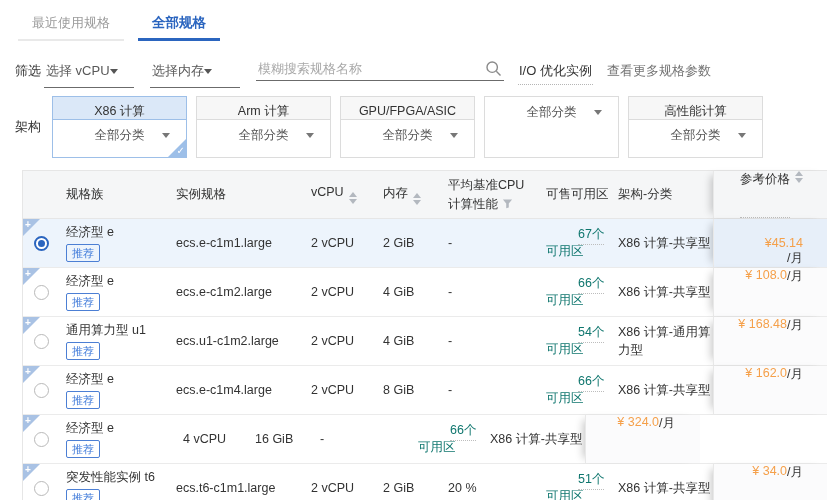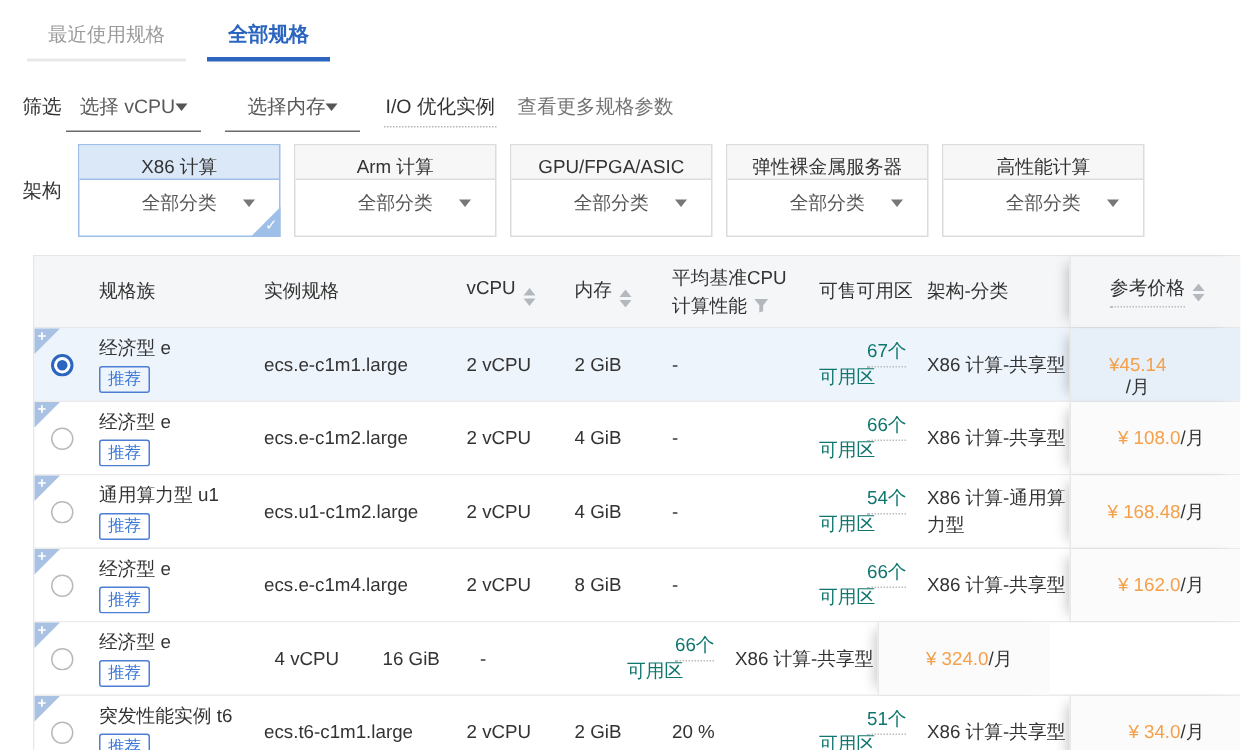--- a/index.html
+++ b/index.html
@@ -9,21 +9,21 @@
 
   
   .tabs { position:absolute; top:8px; left:18px; display:flex; }
   .tab { height:33px; line-height:30px; padding:0 14px; font-size:13px; cursor:pointer; }
   .tab.inactive { color:#9b9b9b; border-bottom:2px solid #e9e9e9; margin-right:14px; }
   .tab.active { color:#2b65bf; font-weight:bold; font-size:13.5px; border-bottom:3px solid #2b65bf; }
 
   
   .filter-row { position:absolute; top:60px; left:15px; display:flex; align-items:flex-start; font-size:13px; }
   .filter-label { color:#333; margin-right:3px; padding-top:2px; }
-  .uline-select { display:flex; justify-content:center; align-items:center; width:90px;
+  .uline-select { display:flex; justify-content:flex-start; align-items:center; width:90px;
                   border-bottom:1px solid #6b6b6b; padding:2px 2px 7px 2px; margin-right:16px;
                   color:#595959; cursor:pointer; }
   .caret-down { width:0; height:0; border-left:4px solid transparent; border-right:4px solid transparent;
                 border-top:5px solid #555; display:inline-block; }
   .search-box { display:flex; align-items:center; width:248px; border-bottom:1px solid #6b6b6b;
                 padding:0 2px 3px 2px; margin-right:14px; }
   .search-box input { flex:1; border:none; outline:none; font-size:13px; color:#333; background:transparent;
                       font-family:"Liberation Sans","DejaVu Sans",sans-serif; }
   .search-box input::placeholder { color:#a8a8a8; }
   .io-label { color:#333; border-bottom:1px dotted #b5b5b5; padding:2px 1px 4px 1px; margin-right:14px; cursor:help; }
@@ -55,21 +55,21 @@
   .cell { flex:none; overflow:hidden; }
   .c-radio { width:36px; text-align:center; }
   .c-family { width:104px; padding-left:7px; }
   .c-instance { width:128px; padding-left:13px; color:#333; }
   .c-vcpu { width:70px; padding-left:20px; }
   .c-mem { width:70px; padding-left:22px; }
   .c-perf { width:103px; padding-left:17px; }
   .c-zones { width:76px; padding-left:12px; }
   .c-arch { width:103px; padding-left:8px; line-height:1.45; }
   .c-price { width:115px; padding-right:25px; text-align:right; align-self:stretch;
-             display:flex; align-items:center; justify-content:flex-end;
+             display:flex; justify-content:flex-end;
              box-shadow:-7px 0 8px -5px rgba(0,0,0,0.22); border-left:1px solid #e8e8e8;
              background:#fbfbfc; }
   .thead .c-price { background:#f5f6f7; }
   .trow.selected .c-price { background:#e7eff9;flex-direction:column; }
   .dotted-u { border-bottom:1px dotted #bdbdbd; padding-bottom:3px; }
   .hdr-2line { line-height:1.5; }
   .sort-icon { display:inline-flex; flex-direction:column; margin-left:5px; vertical-align:-1px; }
   .sort-icon i { display:block; width:0; height:0; border-left:4px solid transparent; border-right:4px solid transparent; }
   .sort-icon .up { border-bottom:5px solid #b3b8bf; margin-bottom:2px; }
   .sort-icon .down { border-top:5px solid #b3b8bf; }
@@ -104,20 +104,27 @@
   <div class="filter-row">
     <span class="filter-label">筛选</span>
     <div class="uline-select">
       <span>选择 vCPU</span>
       <span class="caret-down"></span>
     </div>
     <div class="uline-select">
       <span>选择内存</span>
       <span class="caret-down"></span>
     </div>
+    <div class="search-box">
+      <input type="text" placeholder="模糊搜索规格名称" style="">
+      <svg width="17" height="17" viewBox="0 0 17 17">
+        <circle cx="7.2" cy="7.2" r="5.2" fill="none" stroke="#8a8a8a" stroke-width="1.4"></circle>
+        <line x1="11.3" y1="11.3" x2="15.5" y2="15.5" stroke="#8a8a8a" stroke-width="1.4"></line>
+      </svg>
+    </div>
     <span class="io-label">I/O 优化实例</span>
     <a class="more-link">查看更多规格参数</a>
   </div>
 
   <div class="arch-row">
     <span class="arch-label">架构</span>
     <div class="arch-cards">
 
       <div class="arch-card selected">
         <div class="card-top">X86 计算</div>
@@ -139,21 +146,20 @@
 
       <div class="arch-card">
         <div class="card-top">GPU/FPGA/ASIC</div>
         <div class="card-bottom">
           <span>全部分类</span>
           <span class="caret-down"></span>
         </div>
       </div>
 
       <div class="arch-card">
-        <div class="card-top">弹性裸金属服务器</div>
         <div class="card-bottom">
           <span>全部分类</span>
           <span class="caret-down"></span>
         </div>
       </div>
 
       <div class="arch-card">
         <div class="card-top">高性能计算</div>
         <div class="card-bottom">
           <span>全部分类</span>

